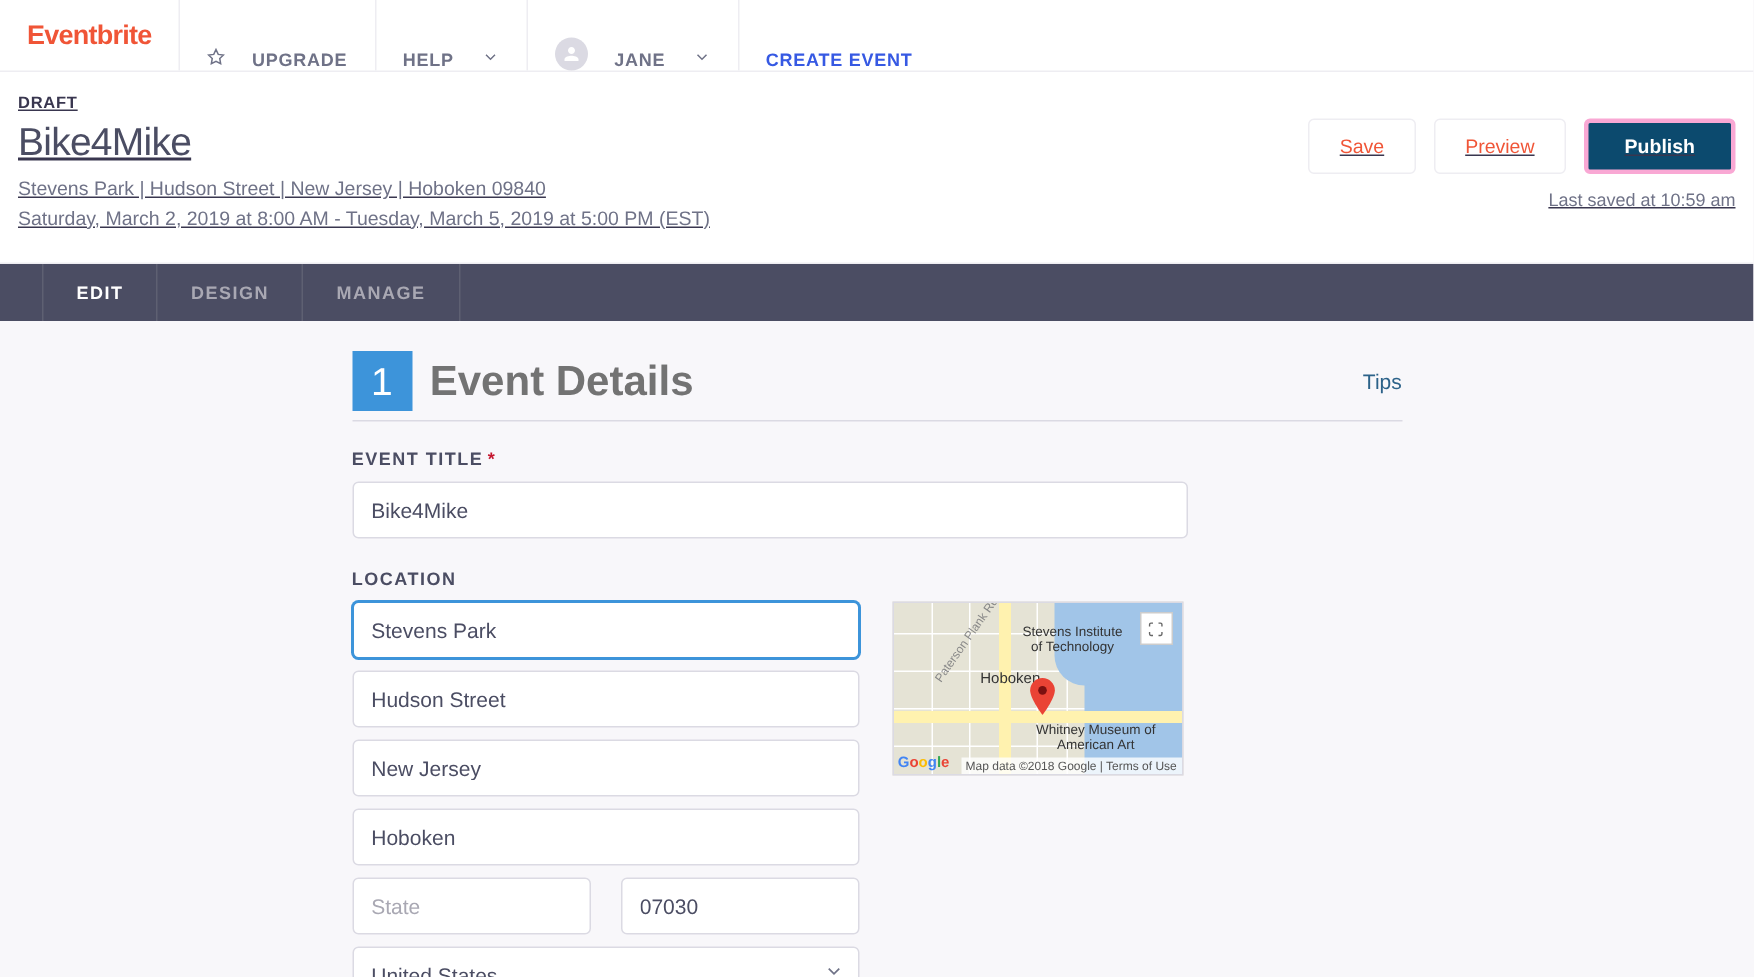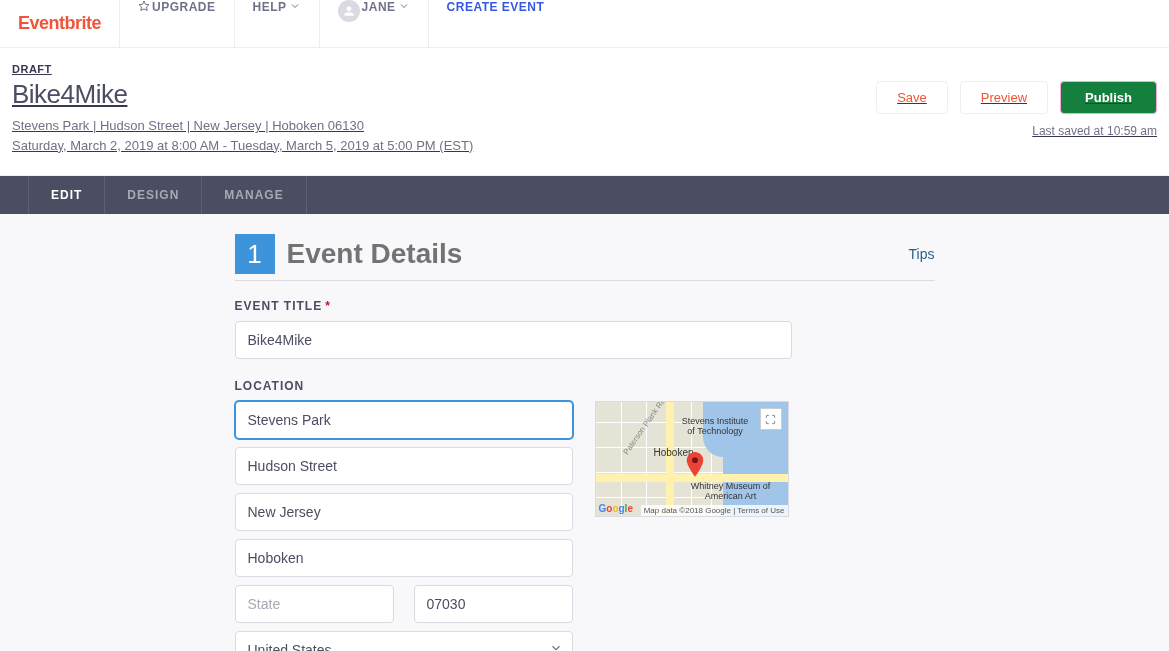--- a/index.html
+++ b/index.html
@@ -3,35 +3,35 @@
 <meta charset="utf-8">
 <style>
 * { box-sizing: border-box; margin: 0; padding: 0; }
 body { font-family: -apple-system, BlinkMacSystemFont, "Segoe UI", Helvetica, Arial, sans-serif; background: #f8f7fa; color: #39364f; width:1169px; }
 
 
 .topnav { display:flex; align-items:center; height:48px; background:#fff; border-bottom:1px solid #eeedf2; }
 .logo { padding:0 18px; font-weight:700; font-size:18px; color:#f05537; letter-spacing:-0.5px; }
 .search-wrap { flex:1; display:flex; align-items:center; padding-left:18px; height:100%; border-left:1px solid #eeedf2; color:#6f7287; }
 .search-input { border:none; outline:none; font-size:14px; color:#6f7287; margin-left:10px; width:400px; }
-.topnav-item { display:flex; align-items:flex-start; gap:2px; height:100%; padding:0 18px; border-left:1px solid #eeedf2; font-size:12px; font-weight:600; color:#6f7287; cursor:pointer; letter-spacing:0.5px; }
+.topnav-item { display:flex; align-items:flex-end; gap:18px; height:100%; padding:0 18px; border-left:1px solid #eeedf2; font-size:12px; font-weight:600; color:#6f7287; cursor:pointer; letter-spacing:0.5px; }
 .create-link { color:#3659e3; font-weight:700; }
 .avatar-circle { width:22px; height:22px; border-radius:50%; background:#dbdae3; display:flex; align-items:center; justify-content:center; color:#fff; }
 .avatar-circle svg { width:14px; height:14px; fill:#fff; }
 
 
 .event-header { background:#fff; padding:15px 12px 20px; display:flex; justify-content:space-between; align-items:center; border-bottom:1px solid #eeedf2;text-decoration:underline; }
 .draft-label { font-size:11px; font-weight:700; letter-spacing:0.5px; color:#39364f; margin-bottom:4px; }
 .event-title { font-size:26px; font-weight:400; color:#4b4d63; letter-spacing:-0.5px; margin-bottom:6px; }
 .event-location, .event-dates { font-size:13px; color:#6f7287; line-height:1.5; }
 
 .actions { text-align:right; }
 .btn-row { display:flex; gap:12px; margin-bottom:10px; }
 .btn-outline { background:#fff; border:1px solid #eeedf2; color:#f05537; padding:8px 20px; border-radius:4px; font-size:13px; font-weight:500; cursor:pointer; }
-.btn-primary { background:#15803d; border:1px solid #f9a8d4; color:#fff; padding:8px 24px; border-radius:4px; font-size:13px; font-weight:600; cursor:pointer; }
+.btn-primary { background:#0c4a6e; border:3px solid #f9a8d4; color:#fff; padding:8px 24px; border-radius:4px; font-size:13px; font-weight:600; cursor:pointer; }
 .last-saved { font-size:12px; color:#6f7287; }
 
 
 .tabbar { background:#4b4d63; display:flex; padding-left:28px; height:38px; }
 .tab { display:flex; align-items:center; color:#a9a8b3; font-size:12px; font-weight:600; letter-spacing:1px; padding:16px 22px; border-right:1px solid #5e6072; cursor:pointer; }
 .tab:first-child { position:relative; border-left:1px solid #5e6072; }
 .tab.active { color:#fff; }
 
 
 .form-wrap { max-width:700px; margin:0 auto; padding:20px 0 30px; }
@@ -107,21 +107,21 @@
         </svg>
     </span>
   </div>
   <div class="topnav-item create-link">CREATE EVENT</div>
 </div>
 
 <div class="event-header">
   <div>
     <div class="draft-label">DRAFT</div>
     <div class="event-title">Bike4Mike</div>
-    <div class="event-location">Stevens Park | Hudson Street | New Jersey | Hoboken 06130</div>
+    <div class="event-location">Stevens Park | Hudson Street | New Jersey | Hoboken 09840</div>
     <div class="event-dates">Saturday, March 2, 2019 at 8:00 AM - Tuesday, March 5, 2019 at 5:00 PM (EST)</div>
   </div>
   <div class="actions">
     <div class="btn-row">
       <button class="btn-outline">Save</button>
       <button class="btn-outline">Preview</button>
       <button class="btn-primary">Publish</button>
     </div>
     <div class="last-saved">Last saved at 10:59 am</div>
   </div>

